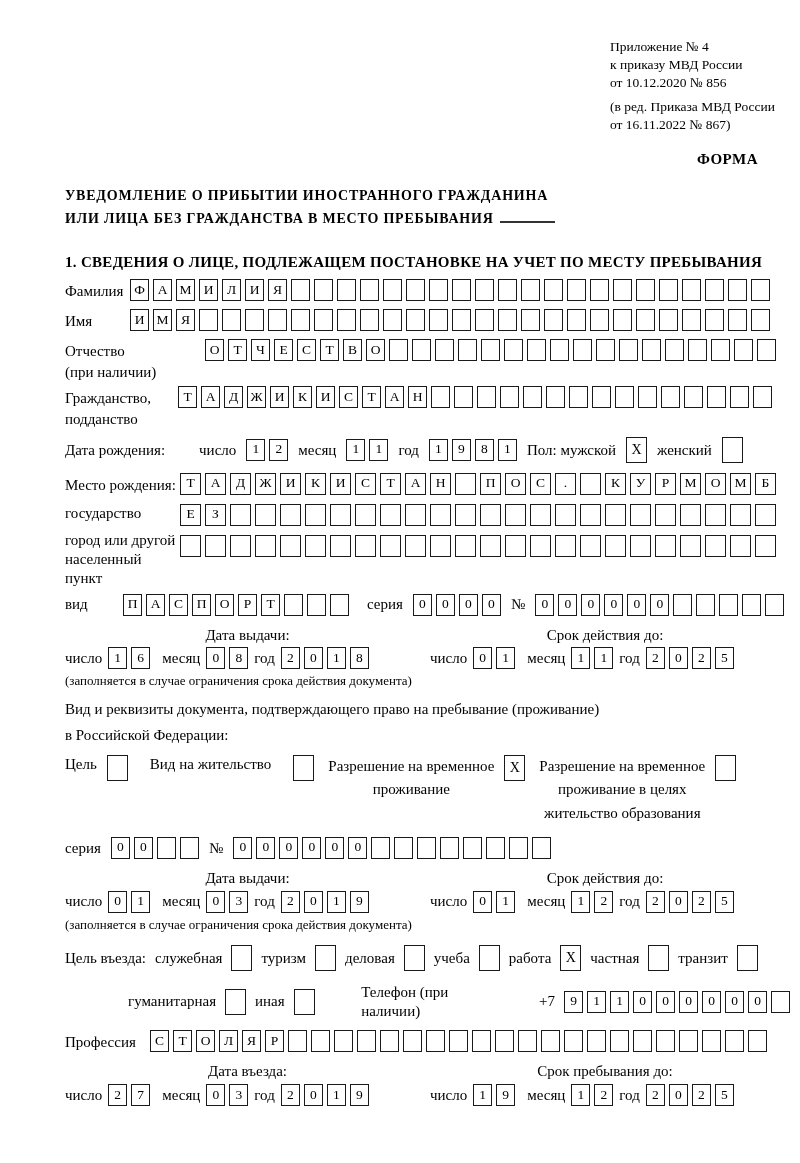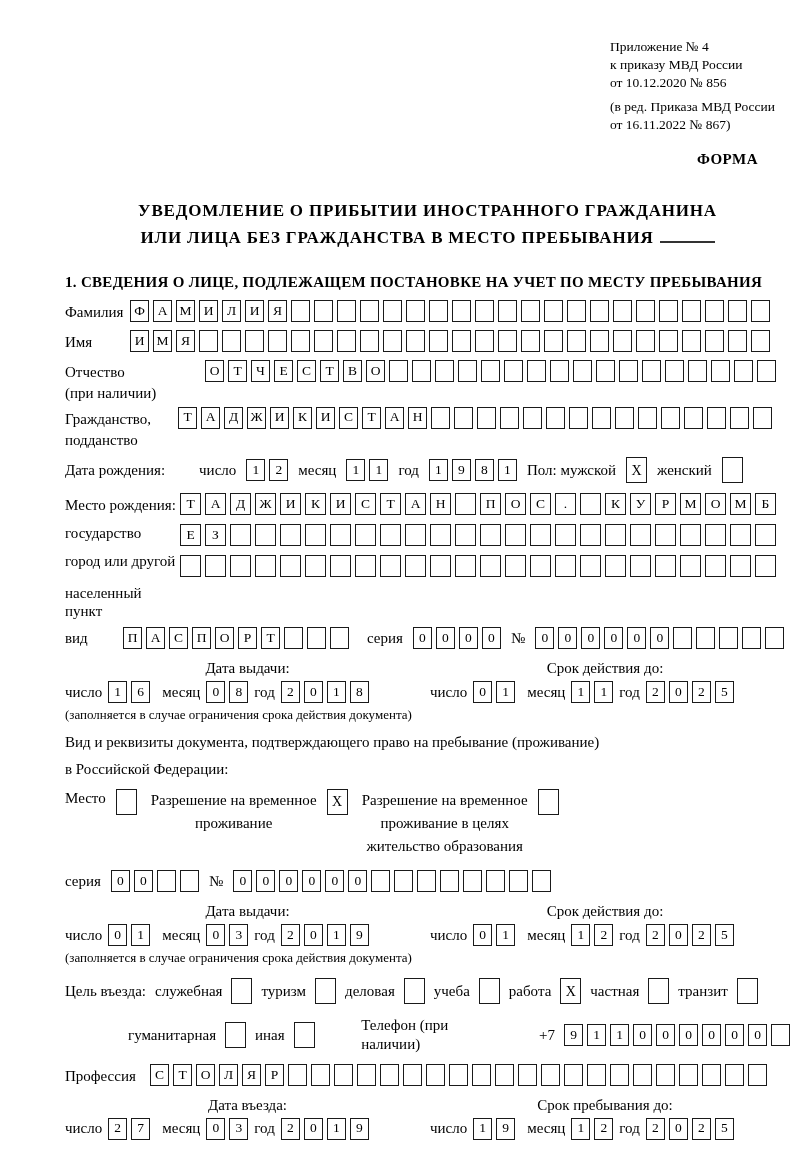--- a/index.html
+++ b/index.html
@@ -9,21 +9,21 @@
     font-size:15px;line-height:1.25;
   }
   .page{padding:38px 10px 0 65px;position:relative;}
 
   
   .annex{margin-left:545px;width:210px;font-size:13.5px;line-height:1.35;}
   .annex-note{margin-top:5px;}
   .forma{font-weight:bold;text-align:right;padding-right:32px;margin-top:16px;font-size:15px;letter-spacing:.5px;}
 
   
-  .title{text-align:center;font-weight:bold;font-size:17px;letter-spacing:.8px;margin-top:28px;line-height:1.6;}
+  .title{text-align:left;font-weight:bold;font-size:14px;letter-spacing:.8px;margin-top:16px;line-height:1.6;}
   .uline{display:inline-block;width:55px;border-bottom:2px solid #333;height:1em;margin-left:6px;}
   .sec-heading{font-weight:bold;font-size:15px;letter-spacing:.3px;margin-top:22px;}
 
   
   .frow{display:flex;align-items:flex-start;margin-top:8px;}
   .lbl{flex:none;padding-top:3px;}
   .w65{width:65px;} .w113{width:113px;} .w140{width:140px;} .w115{width:115px;} .w85{width:85px;} .w48{width:48px;}
   .subline{margin-top:2px;}
 
   .boxrow{display:flex;gap:4px;flex:none;}
@@ -238,21 +238,21 @@
     <div class="cbox">X</div>
     <span>женский</span>
     <div class="cbox"></div>
   </div>
 
   <div class="frow" style="margin-top:10px;">
     <div class="lbl w115">
       <div>Место рождения:</div>
       <div style="margin-top:9px;">государство</div>
       <div style="margin-top:9px;">город или другой</div>
-      <div style="margin-top:13px;">населенный пункт</div>
+      <div style="margin-top:0;">населенный пункт</div>
     </div>
     <div>
       <div class="boxrow wide">
           <div class="fbox">Т</div>
           <div class="fbox">А</div>
           <div class="fbox">Д</div>
           <div class="fbox">Ж</div>
           <div class="fbox">И</div>
           <div class="fbox">К</div>
           <div class="fbox">И</div>
@@ -413,22 +413,26 @@
       </div>
     </div>
   </div>
   <div class="note">(заполняется в случае ограничения срока действия документа)</div>
 
   <div style="margin-top:10px;">Вид и реквизиты документа, подтверждающего право на пребывание (проживание)</div>
   <div style="margin-top:8px;">в Российской Федерации:</div>
 
   <div class="permits">
     <div class="permit-simple">
-      <span>Место</span>
+      <span>Цель</span>
       <div class="cbox"></div>
+    </div>
+    <div class="permit-simple" style="margin-left:8px;">
+      <span>Вид на жительство</span>
+      <div class="cbox" style="margin-left:12px;"></div>
     </div>
     <div class="permit-multi">
       <div class="permit-text">
         <div>Разрешение на временное</div>
         <div>проживание</div>
       </div>
       <div class="cbox">X</div>
     </div>
     <div class="permit-multi">
       <div class="permit-text">

